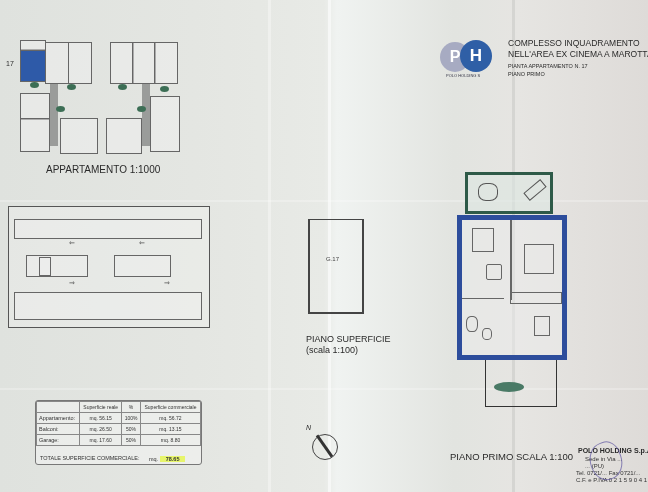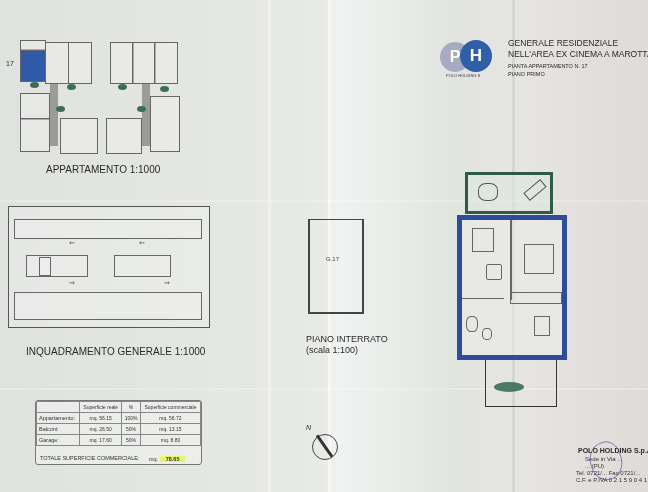--- a/index.html
+++ b/index.html
@@ -50,21 +50,21 @@
   <div class="fold v2"></div>
   <div class="fold v3"></div>
   <div class="fold h1"></div>
   <div class="fold h2"></div>
 
   <div class="logo">
     <div class="c1">P</div>
     <div class="c2">H</div>
     <div class="cap">POLO HOLDING S</div>
   </div>
-  <div class="lbl" style="left:508px;top:38px;font-size:8.5px;">GENERALE RESIDENZIALE</div>
+  <div class="lbl" style="left:508px;top:38px;font-size:8.5px;">COMPLESSO INQUADRAMENTO</div>
   <div class="lbl" style="left:508px;top:49px;font-size:8.5px;">NELL'AREA EX CINEMA A MAROTTA</div>
   <div class="lbl" style="left:508px;top:63px;font-size:5.5px;">PIANTA APPARTAMENTO N. 17</div>
   <div class="lbl" style="left:508px;top:71px;font-size:5.5px;">PIANO PRIMO</div>
 
   <div>
     <div class="lbl" style="left:6px;top:60px;font-size:7px;">17</div>
 
     <div class="unit blue" style="left:20px;top:49px;width:24px;height:31px;"></div>
     <div class="unit" style="left:20px;top:40px;width:24px;height:9px;"></div>
     <div class="unit" style="left:45px;top:42px;width:22px;height:40px;"></div>
@@ -93,46 +93,46 @@
     <div class="gbox" style="left:5px;top:12px;width:186px;height:18px;"></div>
     <div class="gbox" style="left:17px;top:48px;width:60px;height:20px;"></div>
     <div class="gbox blue" style="left:30px;top:50px;width:10px;height:17px;"></div>
     <div class="gbox" style="left:105px;top:48px;width:55px;height:20px;"></div>
     <div class="gbox" style="left:5px;top:85px;width:186px;height:26px;"></div>
     <div class="arrow" style="left:60px;top:32px;">⇐</div>
     <div class="arrow" style="left:130px;top:32px;">⇐</div>
     <div class="arrow" style="left:60px;top:72px;">⇒</div>
     <div class="arrow" style="left:155px;top:72px;">⇒</div>
   </div>
-  <div class="lbl" style="left:26px;top:346px;font-size:10px;">INQUADRAMENTO GENERALE 1:1000</div>
 
   <div style="position:absolute;left:308px;top:219px;width:52px;height:92px;border:2px solid #444;border-top-width:1px;">
     <div class="lbl" style="left:16px;top:36px;font-size:6px;color:#444;">G.17</div>
   </div>
-  <div class="lbl" style="left:306px;top:334px;font-size:9px;">PIANO INTERRATO</div>
+  <div class="lbl" style="left:306px;top:334px;font-size:9px;">PIANO SUPERFICIE</div>
   <div class="lbl" style="left:306px;top:345px;font-size:9px;">(scala 1:100)</div>
 
   <div class="terr">
     <div style="position:absolute;left:10px;top:8px;width:18px;height:16px;border:1px solid #555;border-radius:40%;"></div>
     <div style="position:absolute;left:56px;top:10px;width:20px;height:8px;border:1px solid #555;transform:rotate(-40deg);"></div>
   </div>
   <div class="fp">
     <div class="room" style="left:10px;top:8px;width:20px;height:22px;"></div>
     <div class="room" style="left:48px;top:0;width:0;height:80px;border-width:0 0 0 2px;"></div>
     <div class="room" style="left:62px;top:24px;width:28px;height:28px;"></div>
     <div class="room" style="left:24px;top:44px;width:14px;height:14px;border-radius:2px;"></div>
     <div class="room" style="left:48px;top:72px;width:50px;height:10px;"></div>
     <div class="room" style="left:0;top:78px;width:42px;height:0;border-width:1px 0 0 0;"></div>
     <div class="room" style="left:4px;top:96px;width:10px;height:14px;border-radius:40%;"></div>
     <div class="room" style="left:20px;top:108px;width:8px;height:10px;border-radius:40%;"></div>
     <div class="room" style="left:72px;top:96px;width:14px;height:18px;"></div>
   </div>
   <div style="position:absolute;left:485px;top:360px;width:70px;height:46px;border-left:1.5px solid #333;border-right:1.5px solid #333;border-bottom:1.5px solid #333;">
     <div style="position:absolute;left:8px;top:22px;width:30px;height:10px;border-radius:50%;background:#4a7a66;"></div>
   </div>
+  <div class="lbl" style="left:450px;top:451px;font-size:9.5px;">PIANO PRIMO SCALA 1:100</div>
 
   <div class="tbl">
     <table>
       <tbody>
           <tr>
         <td></td>
         <td>Superficie reale</td>
         <td>%</td>
         <td>Superficie commerciale</td>
       </tr>

